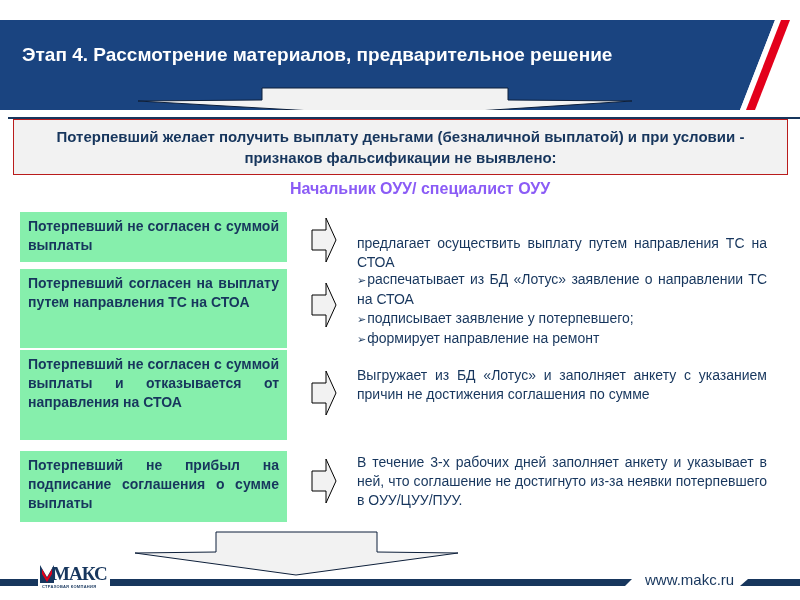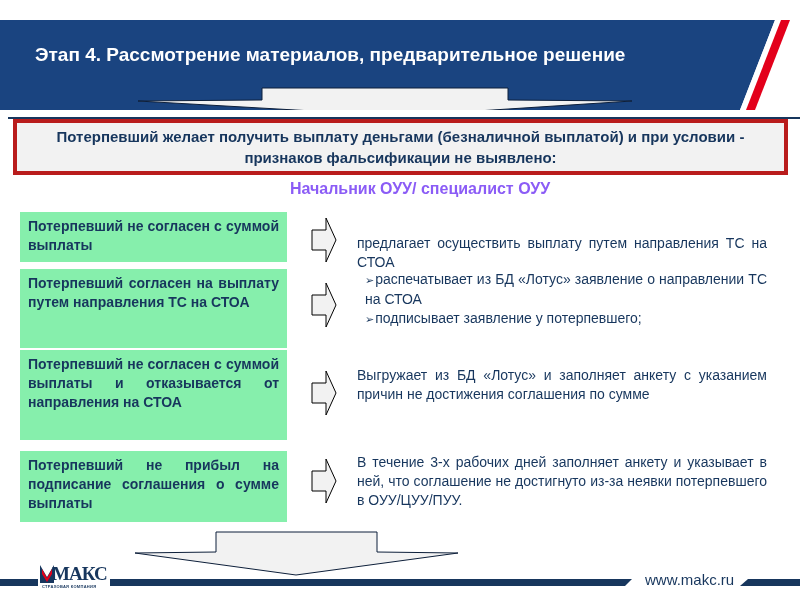--- a/index.html
+++ b/index.html
@@ -6,29 +6,28 @@
   html, body { width: 800px; height: 600px; background: #ffffff; overflow: hidden; }
   body { position: relative; font-family: "Liberation Sans", sans-serif; color: #17365d; }
 
   
   .header-band { position: absolute; left: 0; top: 20px; width: 800px; height: 90px; }
   .header-band svg { position: absolute; left: 0; top: 0; }
   .header-title {
     position: absolute; left: 22px; top: 22px; width: 620px;
     color: #ffffff; font-size: 19px; font-weight: bold; line-height: 26px;
     font-family: "Liberation Sans", sans-serif;
-    margin-left: 13px;
   }
 
   .top-rule { position: absolute; left: 8px; top: 117px; width: 792px; height: 2px; background: #17365d; }
 
   
   .condition-box {
     position: absolute; left: 13px; top: 119px; width: 775px; height: 56px;
-    background: #f2f2f2; border: 4px solid #b91c1c;
+    background: #f2f2f2; border: 1px solid #b91c1c;
     display: flex; align-items: center; justify-content: center; text-align: center;
     padding: 0 24px;
     font-size: 15px; font-weight: bold; line-height: 21px; color: #17365d;
   }
 
   .role-title {
     position: absolute; left: 0; top: 180px; width: 800px; text-align: center;
     font-size: 16px; font-weight: bold; color: #8b5cf6;
     padding-left: 40px;
   }
@@ -39,21 +38,21 @@
     background: #86efac; padding: 5px 8px;
     font-size: 14px; font-weight: bold; line-height: 19px; color: #17365d;
     text-align: justify; text-align-last: left;
   }
   .arrow { position: absolute; left: 311px; width: 26px; height: 46px; }
   .action {
     position: absolute; left: 357px; width: 410px;
     font-size: 14px; line-height: 19px; color: #17365d;
     text-align: justify;
   }
-  .action .bullet { display: block; text-align: justify; margin-left: 8px; }
+  .action .bullet { display: block; text-align: justify; }
   .action .bullet-mark { font-size: 11px; margin-right: 1px; }
 
   
   .bottom-arrow { position: absolute; left: 130px; top: 530px; }
   .footer-bar-left { position: absolute; left: 0; top: 579px; width: 38px; height: 7px; background: #17365d; }
   .footer-bar-main { position: absolute; left: 110px; top: 579px; width: 515px; height: 7px; background: #17365d; }
   .footer-bar-right { position: absolute; left: 740px; top: 579px; width: 60px; height: 7px; background: #17365d;
     clip-path: polygon(8px 0, 100% 0, 100% 100%, 0 100%); }
   .footer-slash-main { position: absolute; left: 618px; top: 579px; width: 14px; height: 7px; background: #17365d;
     clip-path: polygon(0 0, 100% 0, 50% 100%, 0 100%); }
@@ -98,20 +97,21 @@
 
 <div class="case-box" style="top:269px;height:79px;">
   <span>Потерпевший согласен на выплату путем направления ТС на СТОА</span>
 </div>
 <svg class="arrow" style="top:282px;" viewBox="0 0 26 46">
   <polygon points="1,13 15,13 15,1 25,23 15,45 15,33 1,33" fill="#f2f2f2" stroke="#000" stroke-width="1"></polygon>
 </svg>
 <div class="action" style="top:270px;">
   <span class="bullet"><span class="bullet-mark">➢</span><span>распечатывает из БД «Лотус» заявление о направлении ТС на СТОА</span></span>
   <span class="bullet" style="text-align:left;"><span class="bullet-mark">➢</span><span>подписывает заявление у потерпевшего;</span></span>
+  <span class="bullet" style="text-align:left;"><span class="bullet-mark">➢</span><span>формирует направление на ремонт</span></span>
 </div>
 
 <div class="case-box" style="top:350px;height:90px;">
   <span>Потерпевший не согласен с суммой выплаты и отказывается от направления на СТОА</span>
 </div>
 <svg class="arrow" style="top:370px;" viewBox="0 0 26 46">
   <polygon points="1,13 15,13 15,1 25,23 15,45 15,33 1,33" fill="#f2f2f2" stroke="#000" stroke-width="1"></polygon>
 </svg>
 <div class="action" style="top:366px;">
   <span>Выгружает из БД «Лотус» и заполняет анкету с указанием причин не достижения соглашения по сумме</span>

